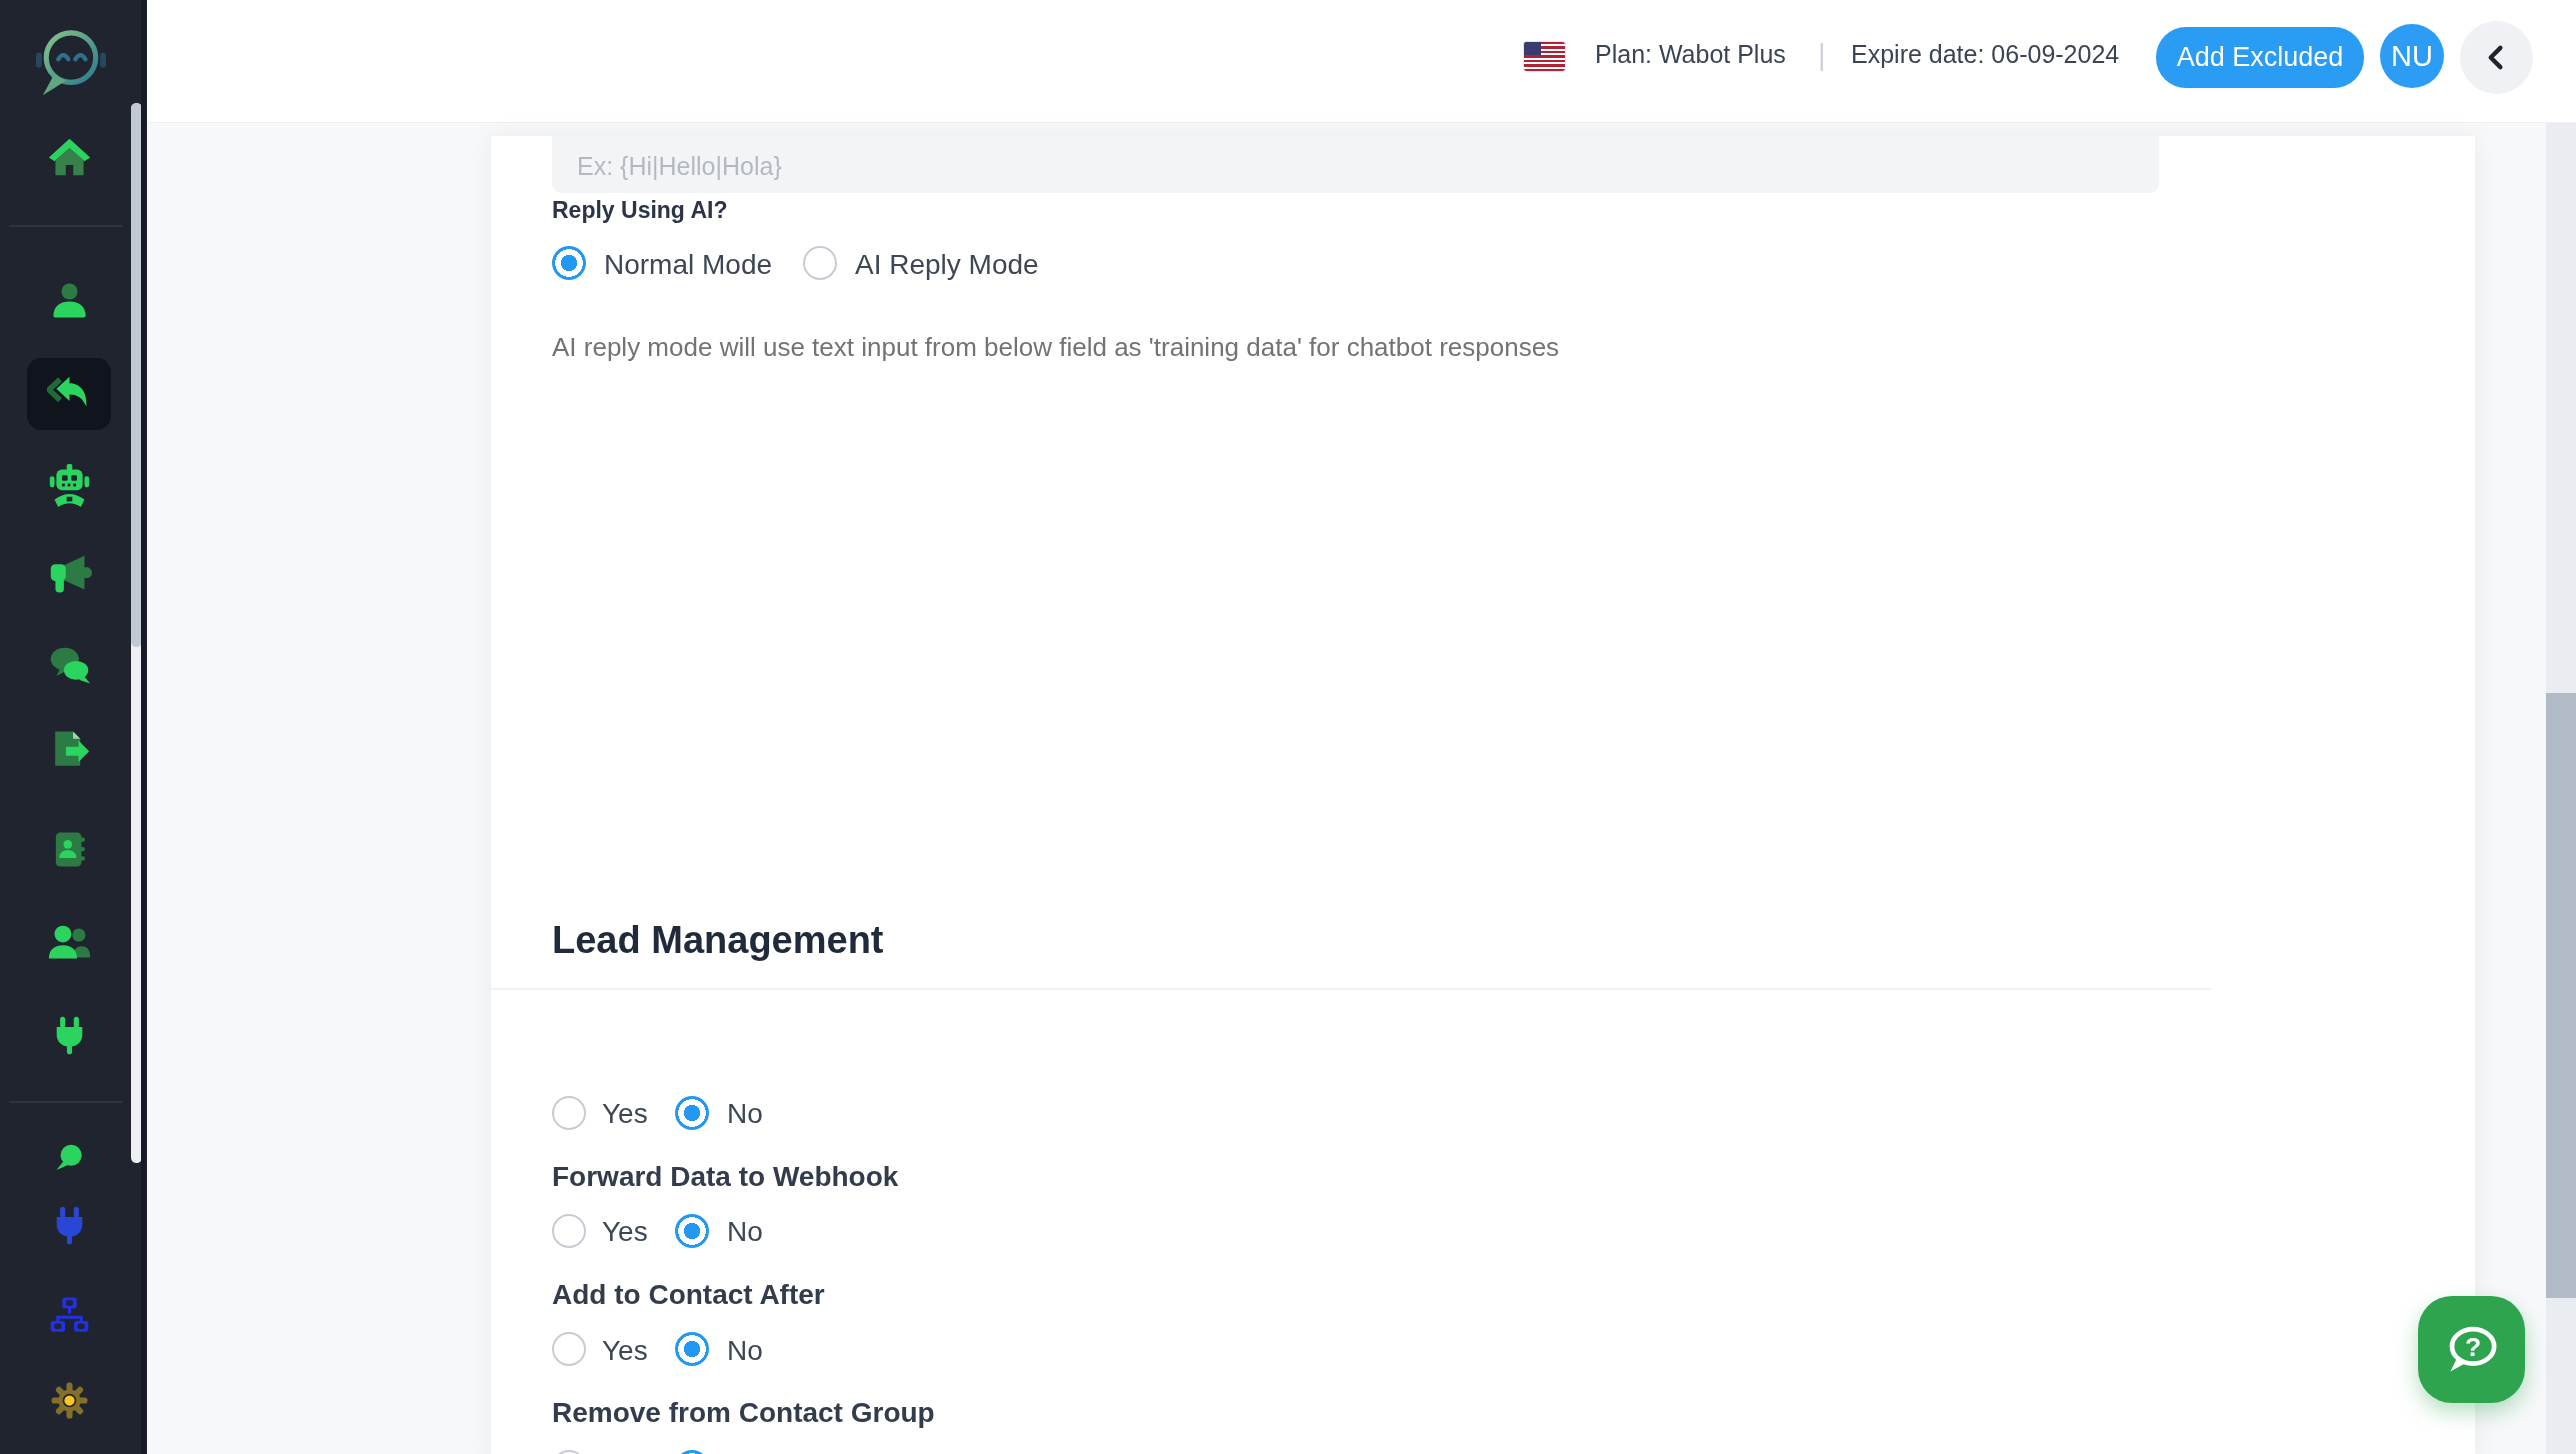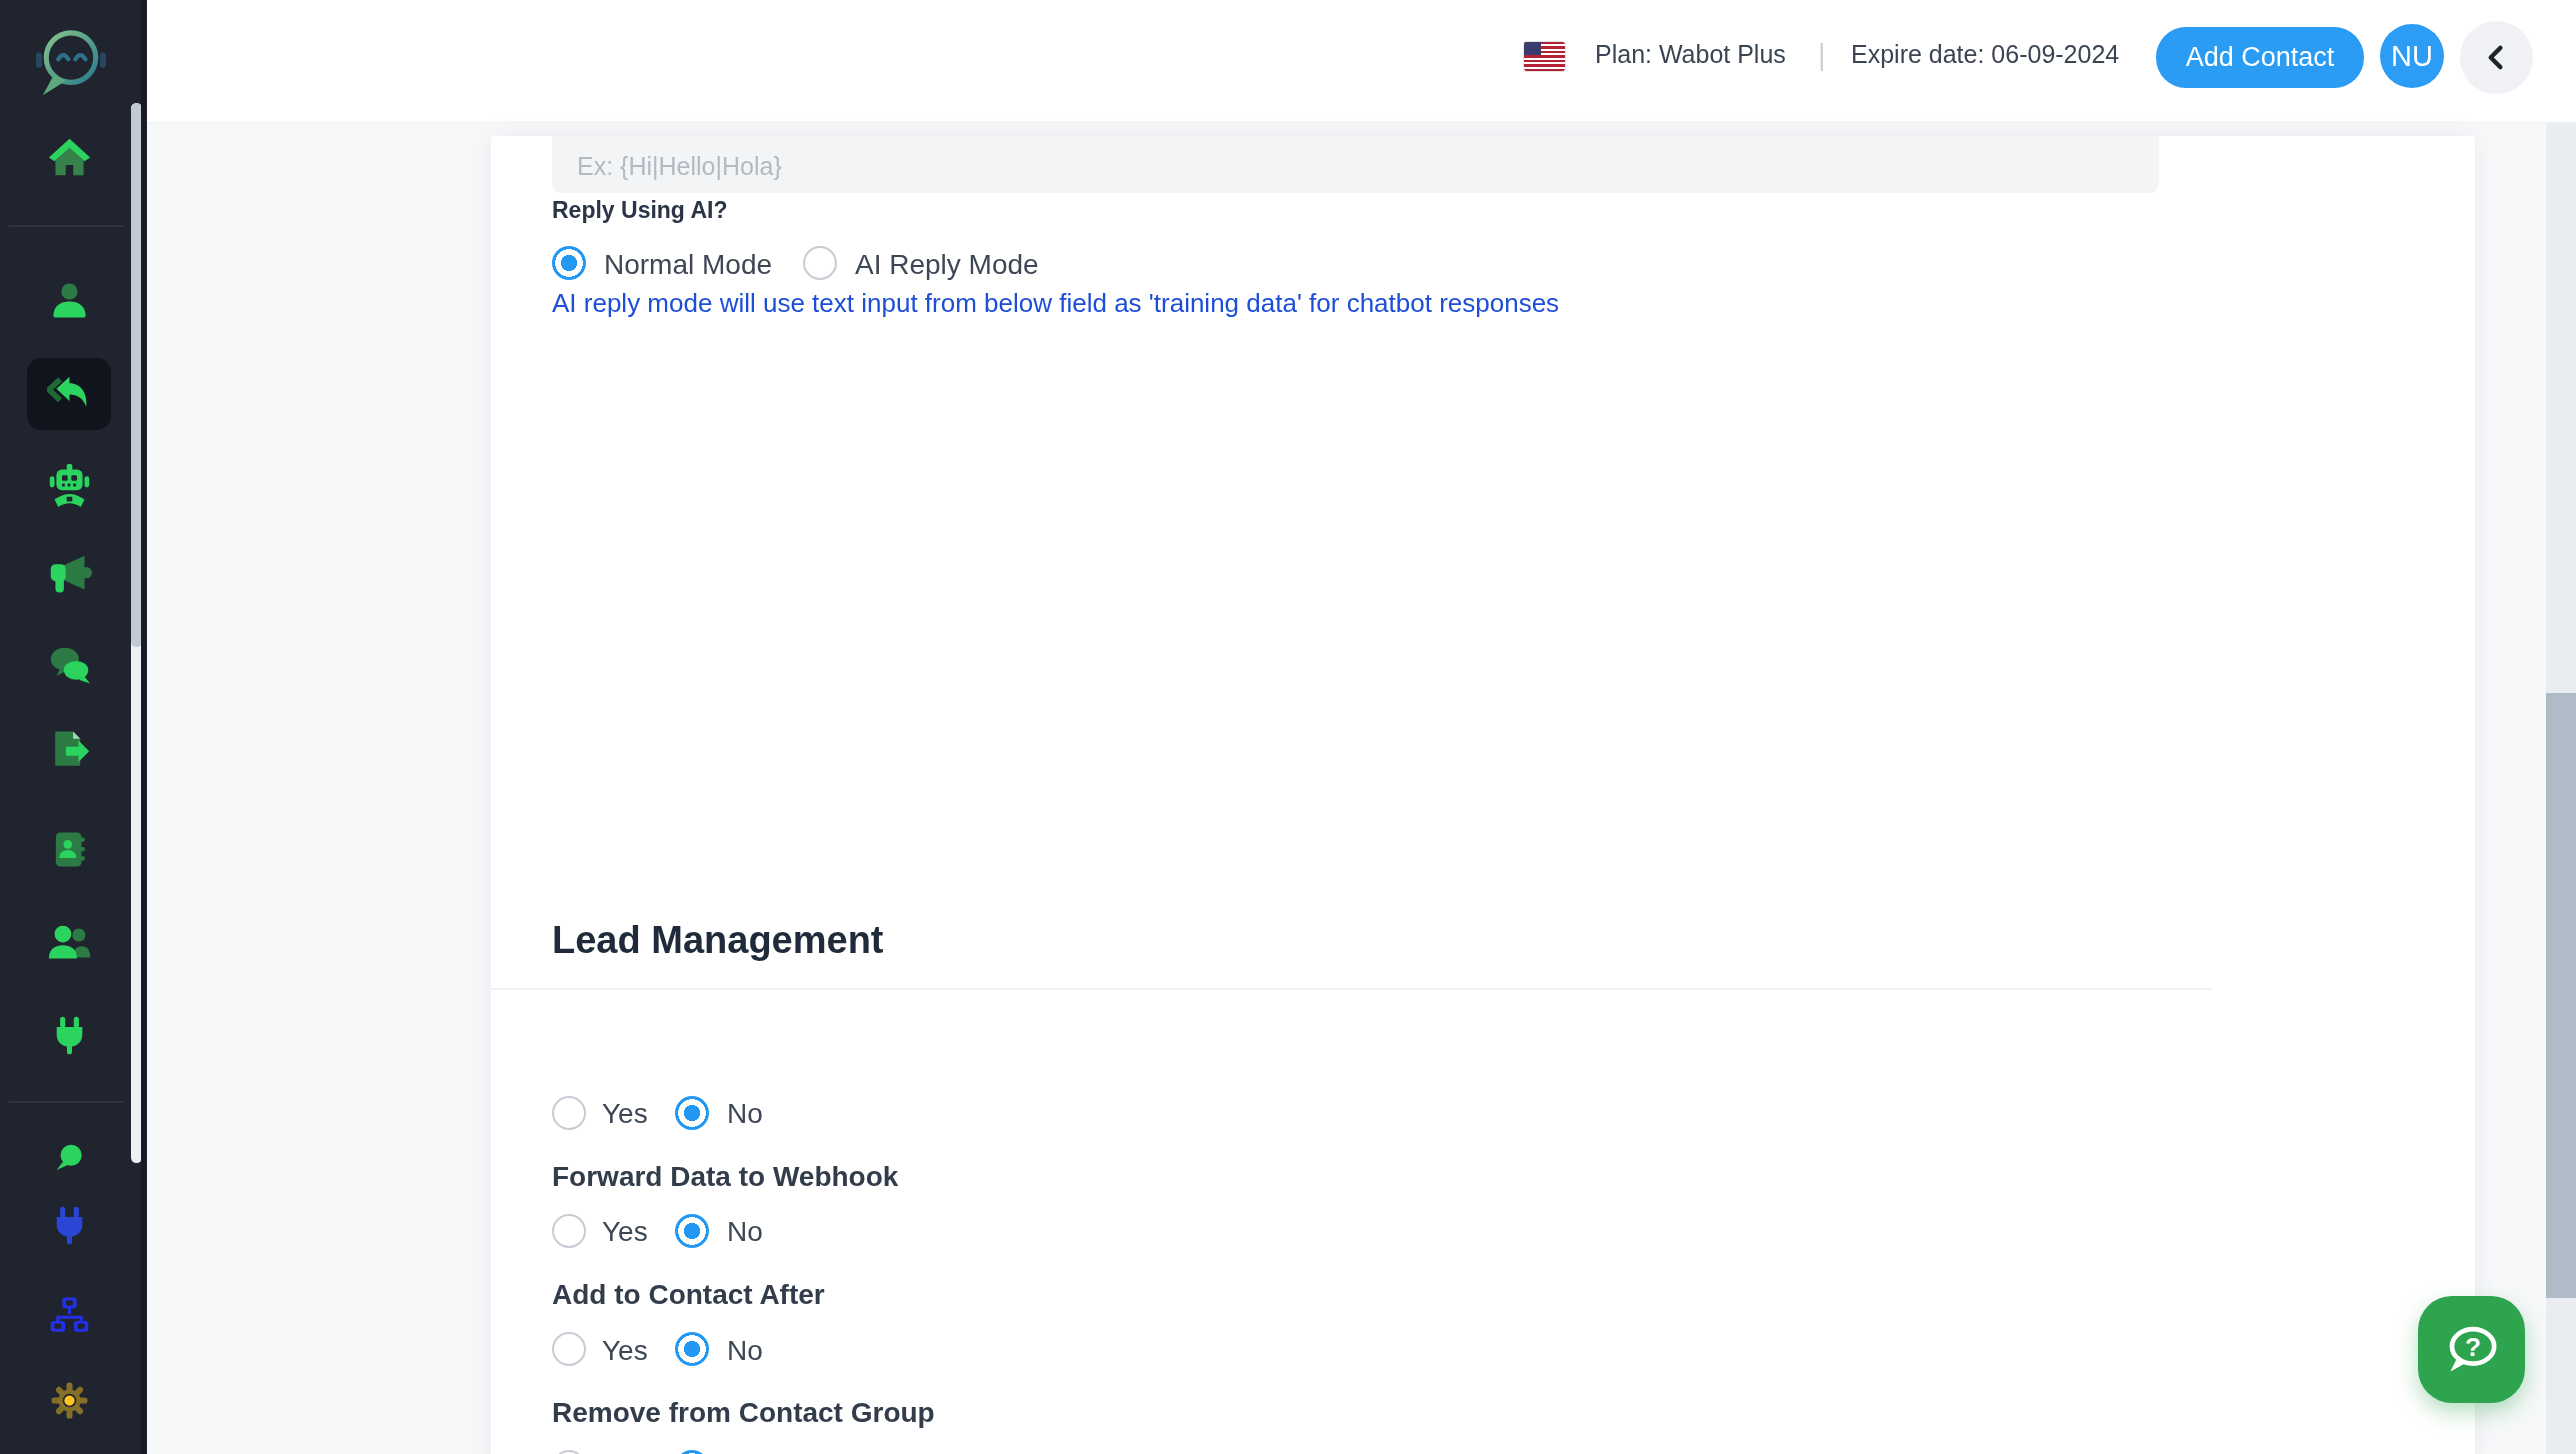--- a/index.html
+++ b/index.html
@@ -38,21 +38,21 @@
   .panel { left:491px; top:136px; width:1984px; height:1331px; background:#ffffff; box-shadow:0 0 25px rgba(25,35,55,0.06); }
   .input-sliver { left:61px; top:0; width:1607px; height:57px; background:#f3f4f6; border-radius:0 0 9px 9px; }
   .hint { font-size:25px; color:#b3b9c3; }
   .sliver-hint { left:25px; top:16px; }
   .sec-title { font-size:23px; font-weight:600; color:#2B3547; white-space:nowrap; }
   .label-md { font-size:28px; font-weight:600; color:#323C4B; white-space:nowrap; }
   .radio { width:34px; height:34px; border-radius:50%; }
   .radio.on { background:radial-gradient(circle,#2298F3 0 33%,#ffffff 34% 57%,#2298F3 58% 100%); }
   .radio.off { background:#fff; border:2.7px solid #C7CCD4; }
   .radio-label { font-size:28px; color:#3E4755; white-space:nowrap; }
-  .helper-dark { font-size:26px; color:#1d4ed8; white-space:nowrap; }
+  .helper-dark { font-size:26px; color:#737373; white-space:nowrap;margin-top:44px; }
 
   .card { left:60px; top:224px; width:1608px; height:452px; background:#fff; border:1.8px solid #EDF0F3;
           border-radius:14.3px; box-shadow:0 9px 21.5px rgba(30,40,60,0.04); }
   .card .label { position:absolute; left:59px; font-size:29px; font-weight:600; color:#2E3949; white-space:nowrap; }
   .select { left:59px; top:98px; width:1490px; height:80px; background:#F4F5F7; border-radius:9px; cursor:pointer; }
   .select .val { position:absolute; left:29px; top:0; line-height:80px; font-size:27px; color:#4A5260; }
   .txtarea { left:59px; top:254px; width:1490px; height:84px; background:#F4F5F7; border-radius:9px; cursor:text; }
 
   .lead-title { font-size:38px; font-weight:600; color:#1F2A3A; white-space:nowrap;margin-top:12px; }
   .panel-div { left:0; width:1720px; height:1.8px; background:#EEF1F4; }
@@ -230,21 +230,21 @@
     <div class="abs side-edge"></div>
   </div>
 
   <div class="abs header">
     <div class="abs flag">
         <div class="canton"></div>
       </div>
     <div class="abs h-text" style="left:1448px">Plan: Wabot Plus</div>
     <div class="abs h-sep">|</div>
     <div class="abs h-text" style="left:1704px">Expire date: 06-09-2024</div>
-    <div class="abs btn-add">Add Contact</div>
+    <div class="abs btn-add">Add Excluded</div>
     <div class="abs avatar">NU</div>
     <div class="abs btn-collapse">
       <svg width="27" height="27" viewBox="0 0 28 28">
         <path d="M18 4 L8 14 L18 24" fill="none" stroke="#1F242B" stroke-width="4.5" stroke-linecap="round" stroke-linejoin="round"></path>
       </svg>
     </div>
   </div>
 
   <div class="abs panel">
 

